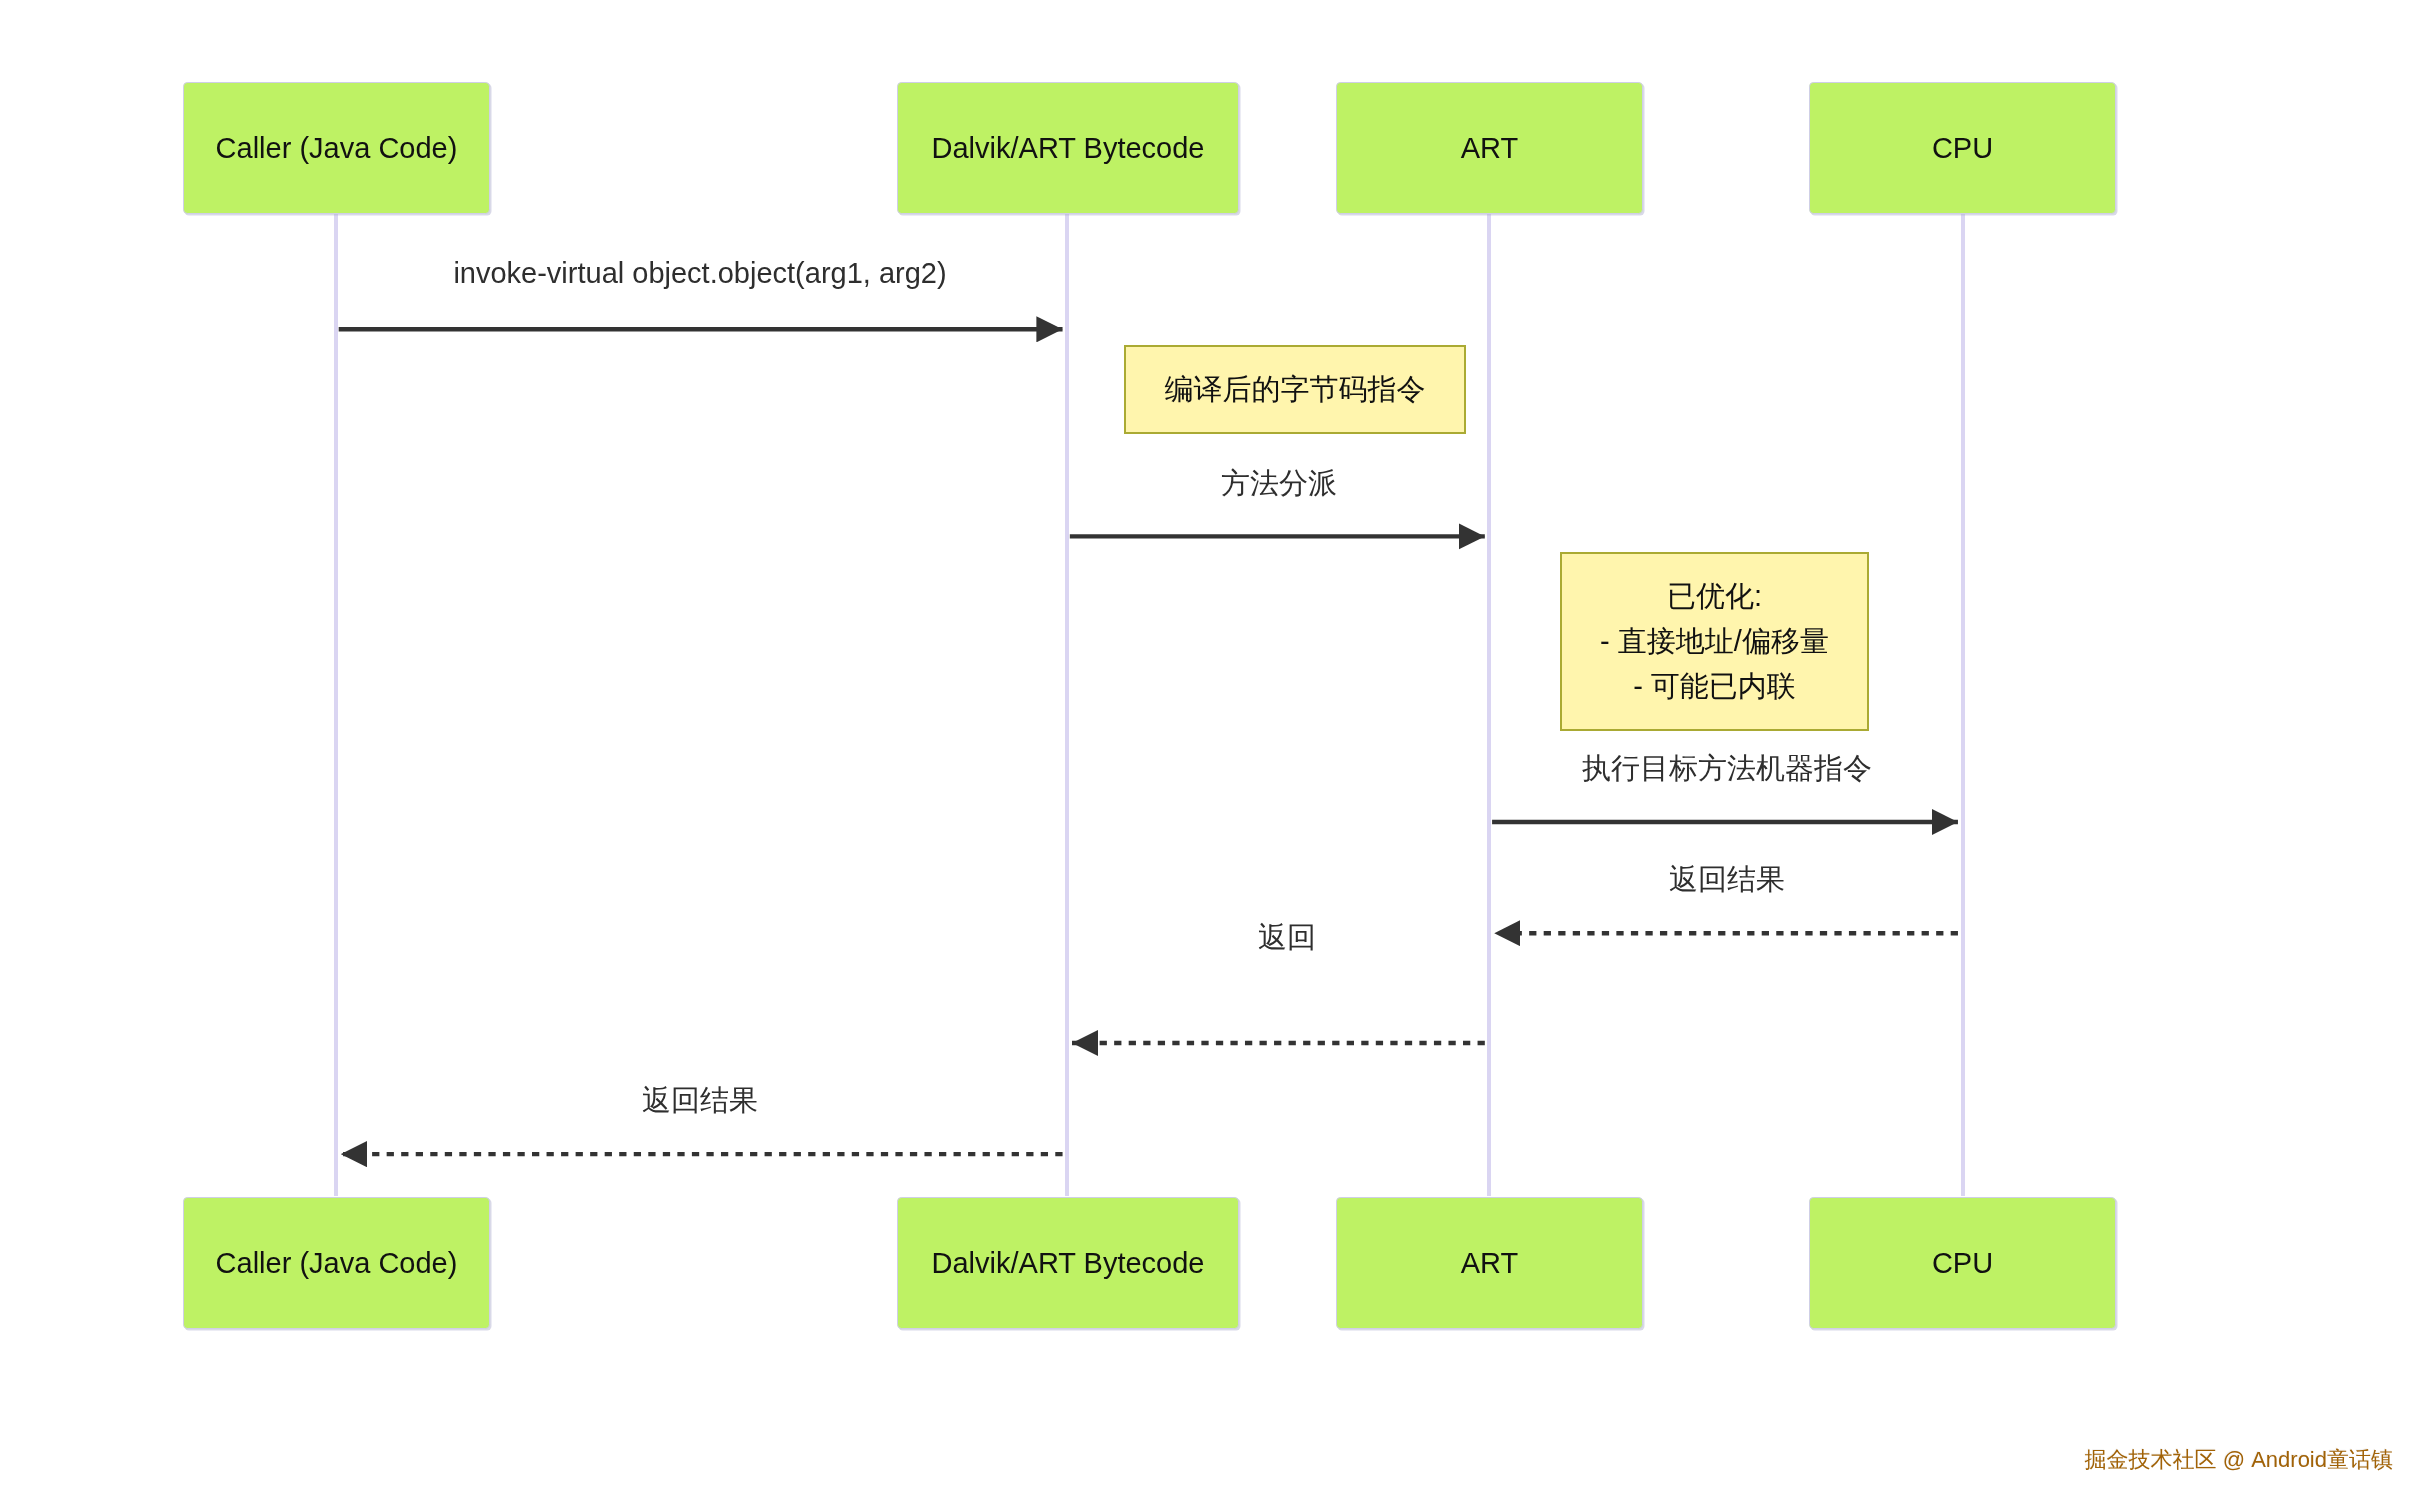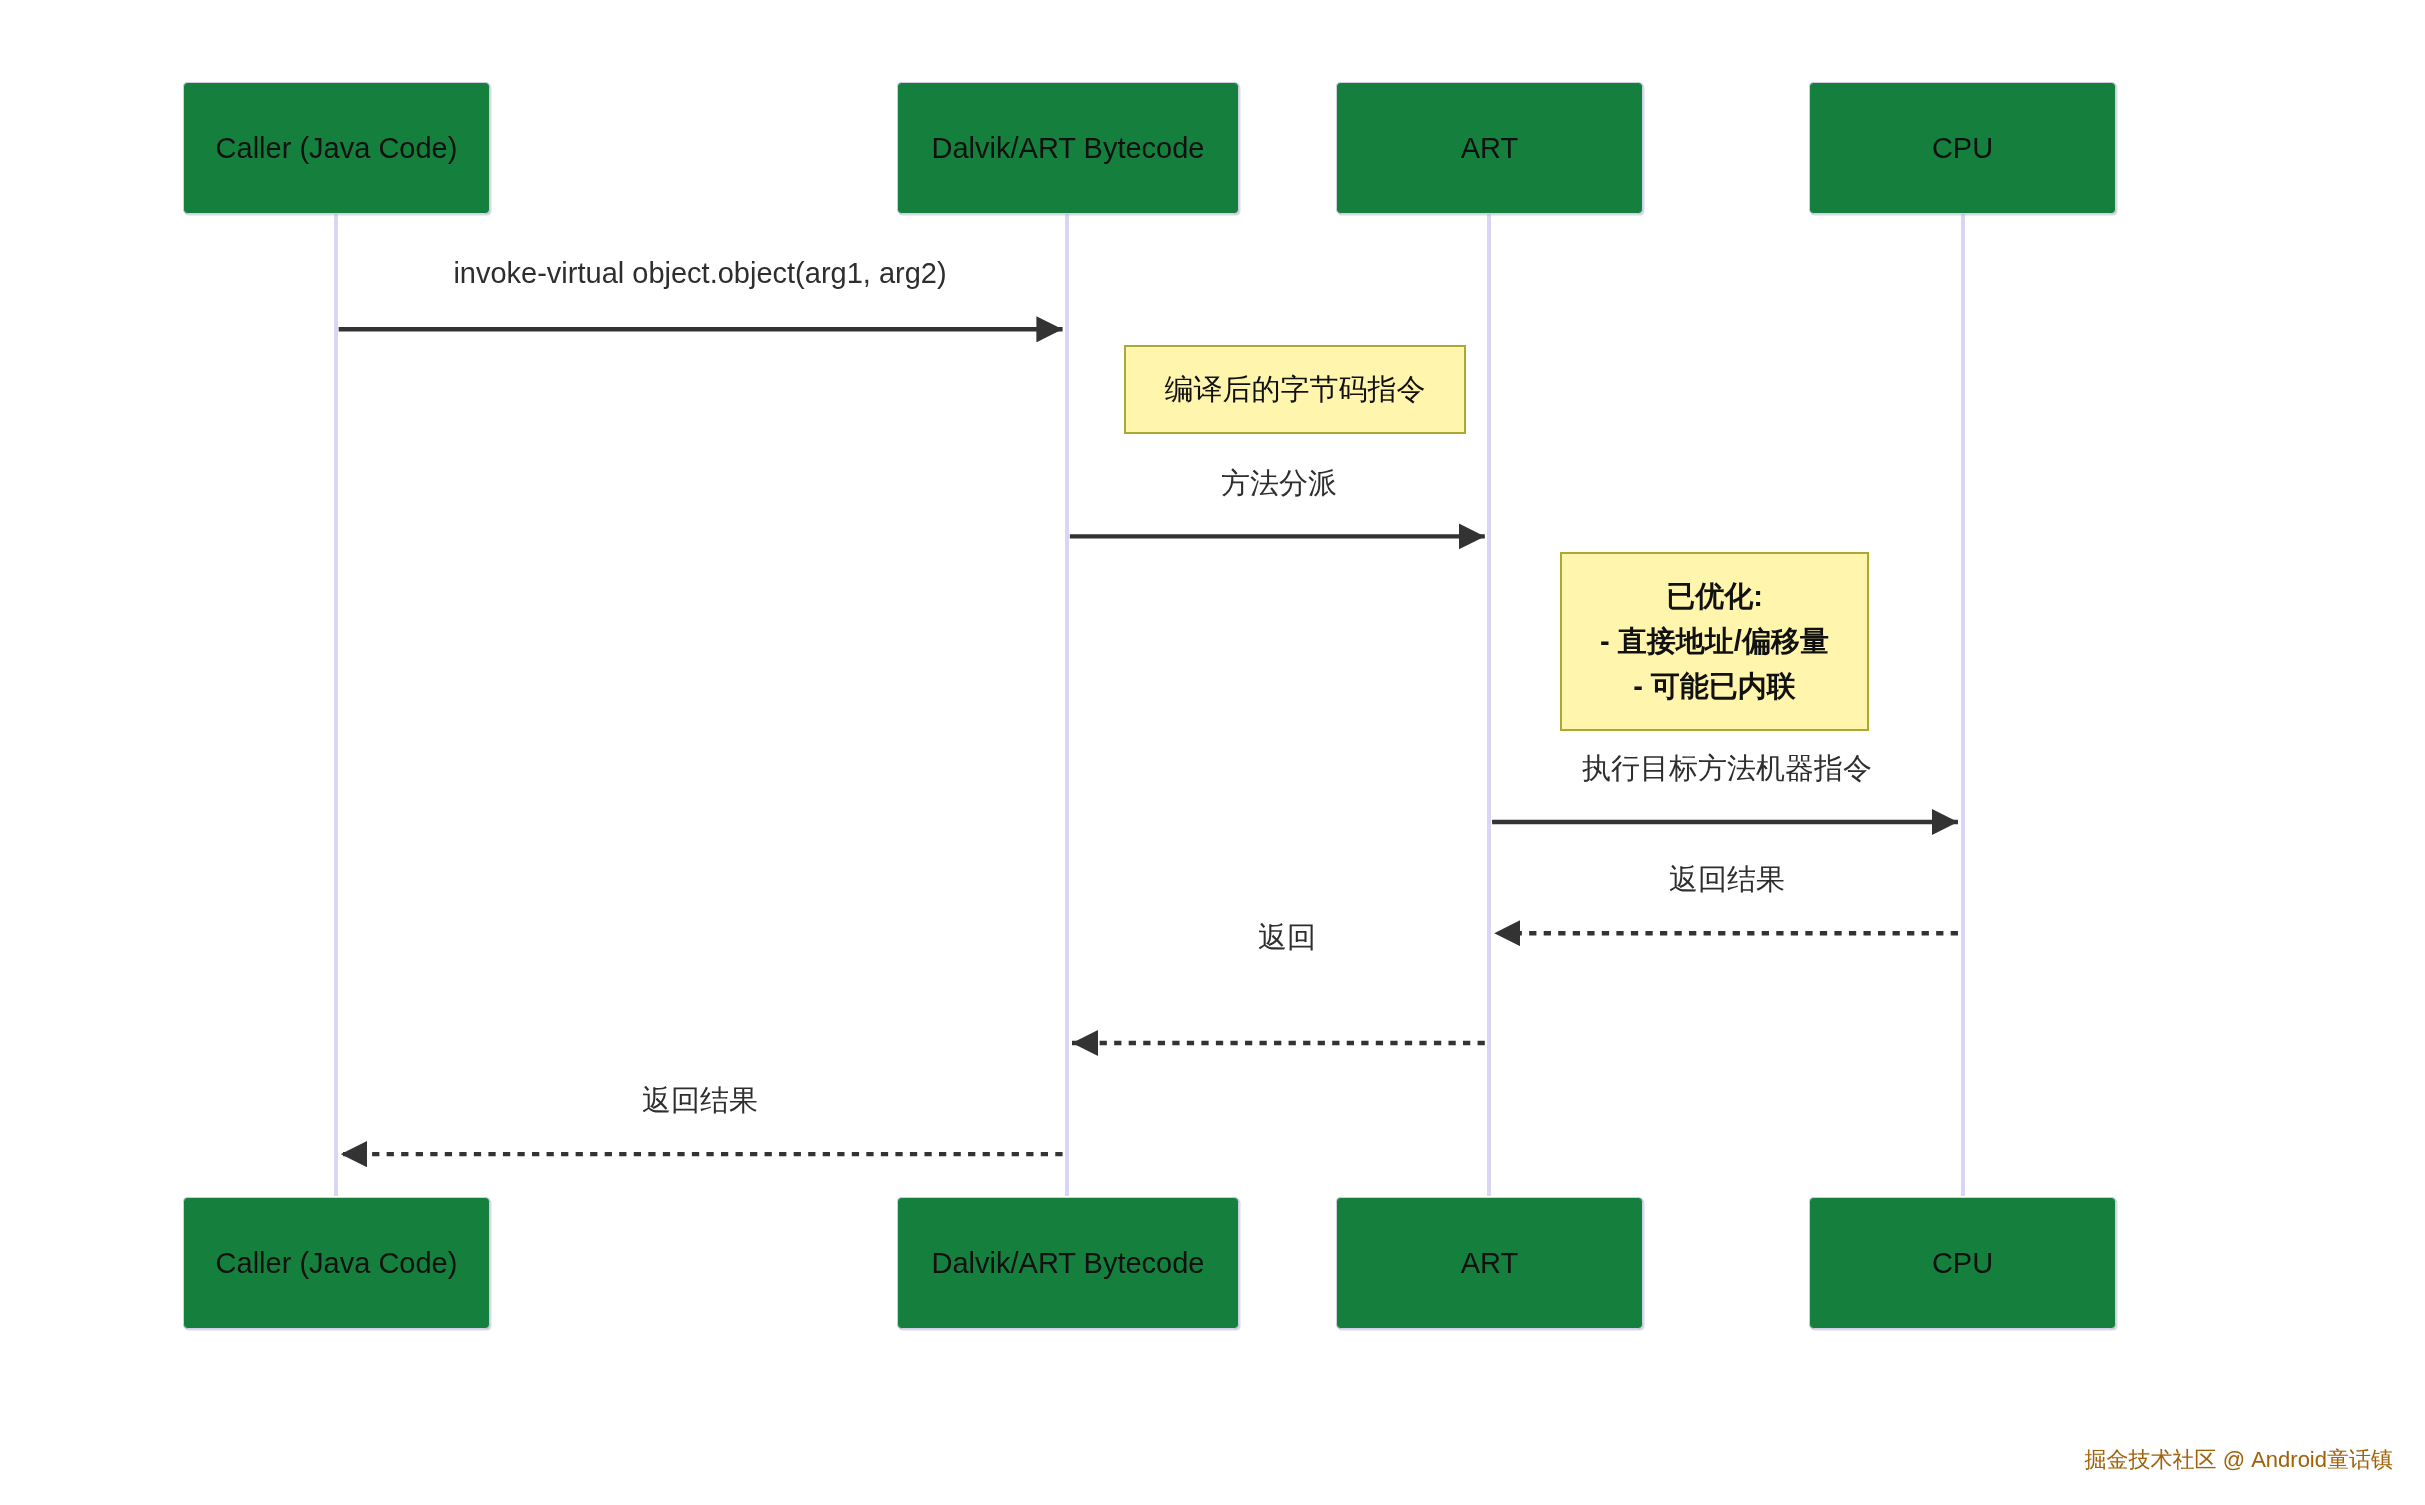--- a/index.html
+++ b/index.html
@@ -6,21 +6,21 @@
   .canvas{
     position:relative;
     width:2426px;height:1506px;
     background:#ffffff;
     font-family:"Liberation Sans","DejaVu Sans",sans-serif;
     overflow:hidden;
   }
   .actor{
     position:absolute;
     height:132px;
-    background:#15803d;
+    background:#bef264;
     border:1.5px solid #CFCFE6;
     border-radius:4.4px;
     box-shadow:1.5px 1.5px 0 rgba(170,170,205,0.45);
     display:flex;align-items:center;justify-content:center;
     font-size:29px;color:#111;
     box-sizing:border-box;
     white-space:nowrap;
   }
   .lifeline{
     position:absolute;
@@ -86,21 +86,21 @@
   <div class="msg-label" style="left:700px;top:257px;">invoke-virtual object.object(arg1, arg2)</div>
   <div class="msg-label" style="left:1279px;top:464px;">方法分派</div>
   <div class="msg-label" style="left:1727px;top:749px;">执行目标方法机器指令</div>
   <div class="msg-label" style="left:1727px;top:860px;">返回结果</div>
   <div class="msg-label" style="left:1279px;top:918px;margin-left:8px;">返回</div>
   <div class="msg-label" style="left:700px;top:1081px;">返回结果</div>
 
   <div class="note" style="left:1102px;top:345px;width:342px;height:89px;">
     <div>编译后的字节码指令</div>
   </div>
-  <div class="note" style="left:1538px;top:552px;width:309px;height:179px;font-weight:bold;">
+  <div class="note" style="left:1538px;top:552px;width:309px;height:179px;">
     <div>已优化:</div>
     <div>- 直接地址/偏移量</div>
     <div>- 可能已内联</div>
   </div>
 
   <div class="actor" style="left:183px;top:1197px;width:307px;">Caller (Java Code)</div>
   <div class="actor" style="left:897px;top:1197px;width:342px;">Dalvik/ART Bytecode</div>
   <div class="actor" style="left:1336px;top:1197px;width:307px;">ART</div>
   <div class="actor" style="left:1809px;top:1197px;width:307px;">CPU</div>
 

